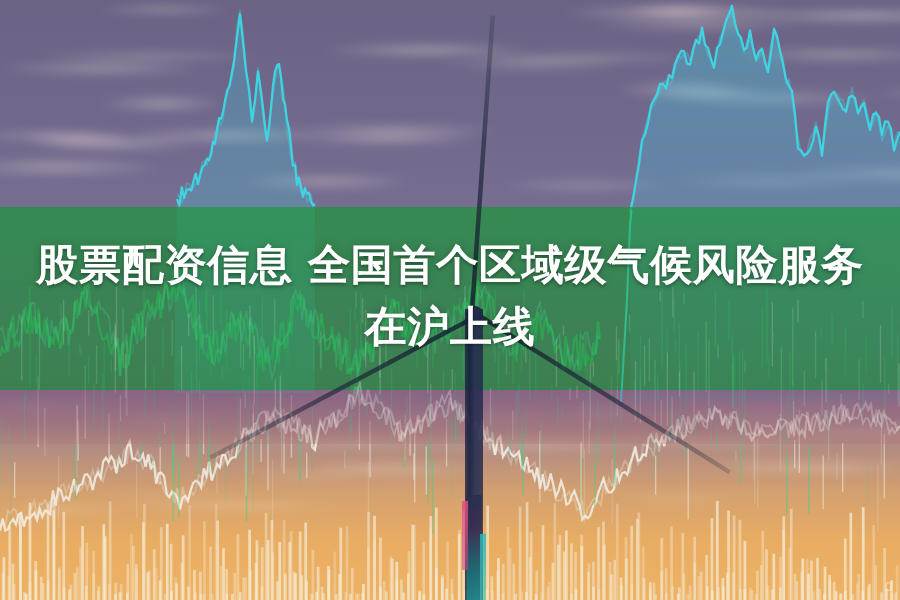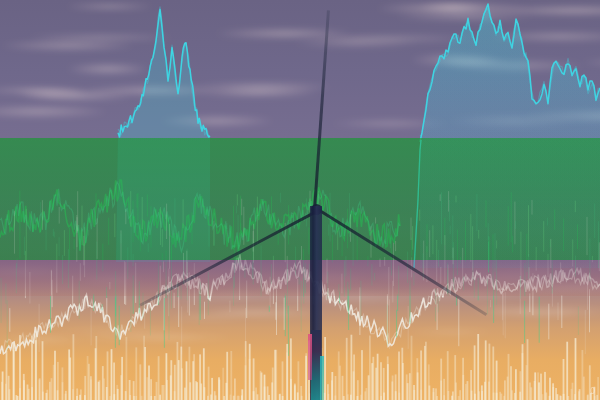--- a/index.html
+++ b/index.html
@@ -872,15 +872,16 @@
     <div class="blade" style="transform:rotate(184deg);"></div>
     <div class="blade" style="transform:rotate(62deg);"></div>
     <div class="blade" style="transform:rotate(-58deg);"></div>
     <div id="hub"></div>
     <div id="tower"></div>
     <div id="tower-lo"></div>
     <div id="tower-pink"></div>
     <div id="tower-cyan"></div>
   </div>
 
+  <div id="headline">股票配资信息 全国首个区域级气候风险服务在沪上线</div>
 
   <div id="watermark">0</div>
 </div>
 
 </body></html>

